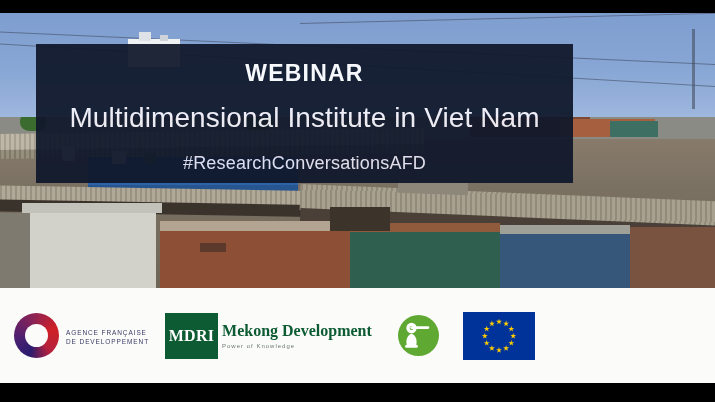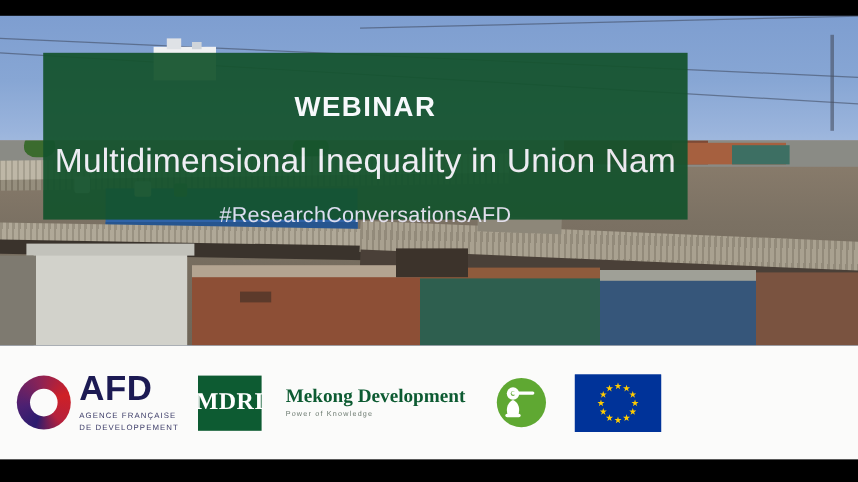--- a/index.html
+++ b/index.html
@@ -108,25 +108,25 @@
   .dark-gap { position:absolute; background:#3a332c; }
   .tank { position:absolute; background:#b7b7b2; border-radius:2px; }
 
   
   #purple-banner {
     position: absolute;
     left: 36px;
     top: 44px;
     width: 537px;
     height: 139px;
-    background: #14532d;
+    background: #0f172a;
     opacity: 0.93;
     z-index: 20;
     box-sizing: border-box;
-    padding-top: 27px;
+    padding-top: 11px;
     text-align: center;
   }
   #purple-banner .kicker {
     color: #ffffff;
     font-size: 23px;
     font-weight: bold;
     letter-spacing: 1.2px;
     line-height: 1.1;
     margin: 6px 0 0 0;
   }
@@ -222,25 +222,25 @@
     width: 53px; height: 46px;
     background: #0d5b32;
     display: flex;
     align-items: center;
     justify-content: center;
     flex: 0 0 auto;
   }
   .mdri-square span {
     color: #ffffff;
     font-family: "Liberation Serif", serif;
-    font-size: 20px;
+    font-size: 16px;
     font-weight: bold;
     letter-spacing: 0.3px;
   }
-  .mdri-text { margin-left: 20px; }
+  .mdri-text { margin-left: 4px; }
   .mdri-name {
     color: #0d5b32;
     font-family: "Liberation Serif", serif;
     font-size: 16px;
     font-weight: bold;
     line-height: 1.12;
   }
   .mdri-tag {
     color: #6c7a70;
     font-size: 6px;
@@ -338,31 +338,30 @@
       <div class="gray" style="left:500px;top:108px;width:130px;height:9px;background:#9fa097;"></div>
       <div class="rust" style="left:630px;top:110px;width:90px;height:62px;background:#7a5340;"></div>
 
       <div class="dark-gap" style="left:330px;top:90px;width:60px;height:24px;background:#3c332b;"></div>
       <div class="gray" style="left:398px;top:64px;width:70px;height:13px;background:#8d8779;transform:rotate(2deg);"></div>
     </div>
   </div>
 
   <div id="purple-banner">
     <div class="kicker">WEBINAR</div>
-    <div class="headline">Multidimensional Inequality in Union Nam</div>
+    <div class="headline">Multidimensional Institute in Viet Nam</div>
     <div class="hashtag">#ResearchConversationsAFD</div>
   </div>
 
 
   <div id="logo-bar">
 
     <div class="logo-group" id="logo-afd">
       <div class="afd-ring"></div>
       <div class="afd-text">
-        <div class="afd-word">AFD</div>
         <div class="afd-sub">AGENCE FRANÇAISE</div>
         <div class="afd-sub" style="margin-top:0;">DE DEVELOPPEMENT</div>
       </div>
     </div>
 
     <div class="logo-group" id="logo-mdri">
       <div class="mdri-square">
         <span>MDRI</span>
       </div>
       <div class="mdri-text">

